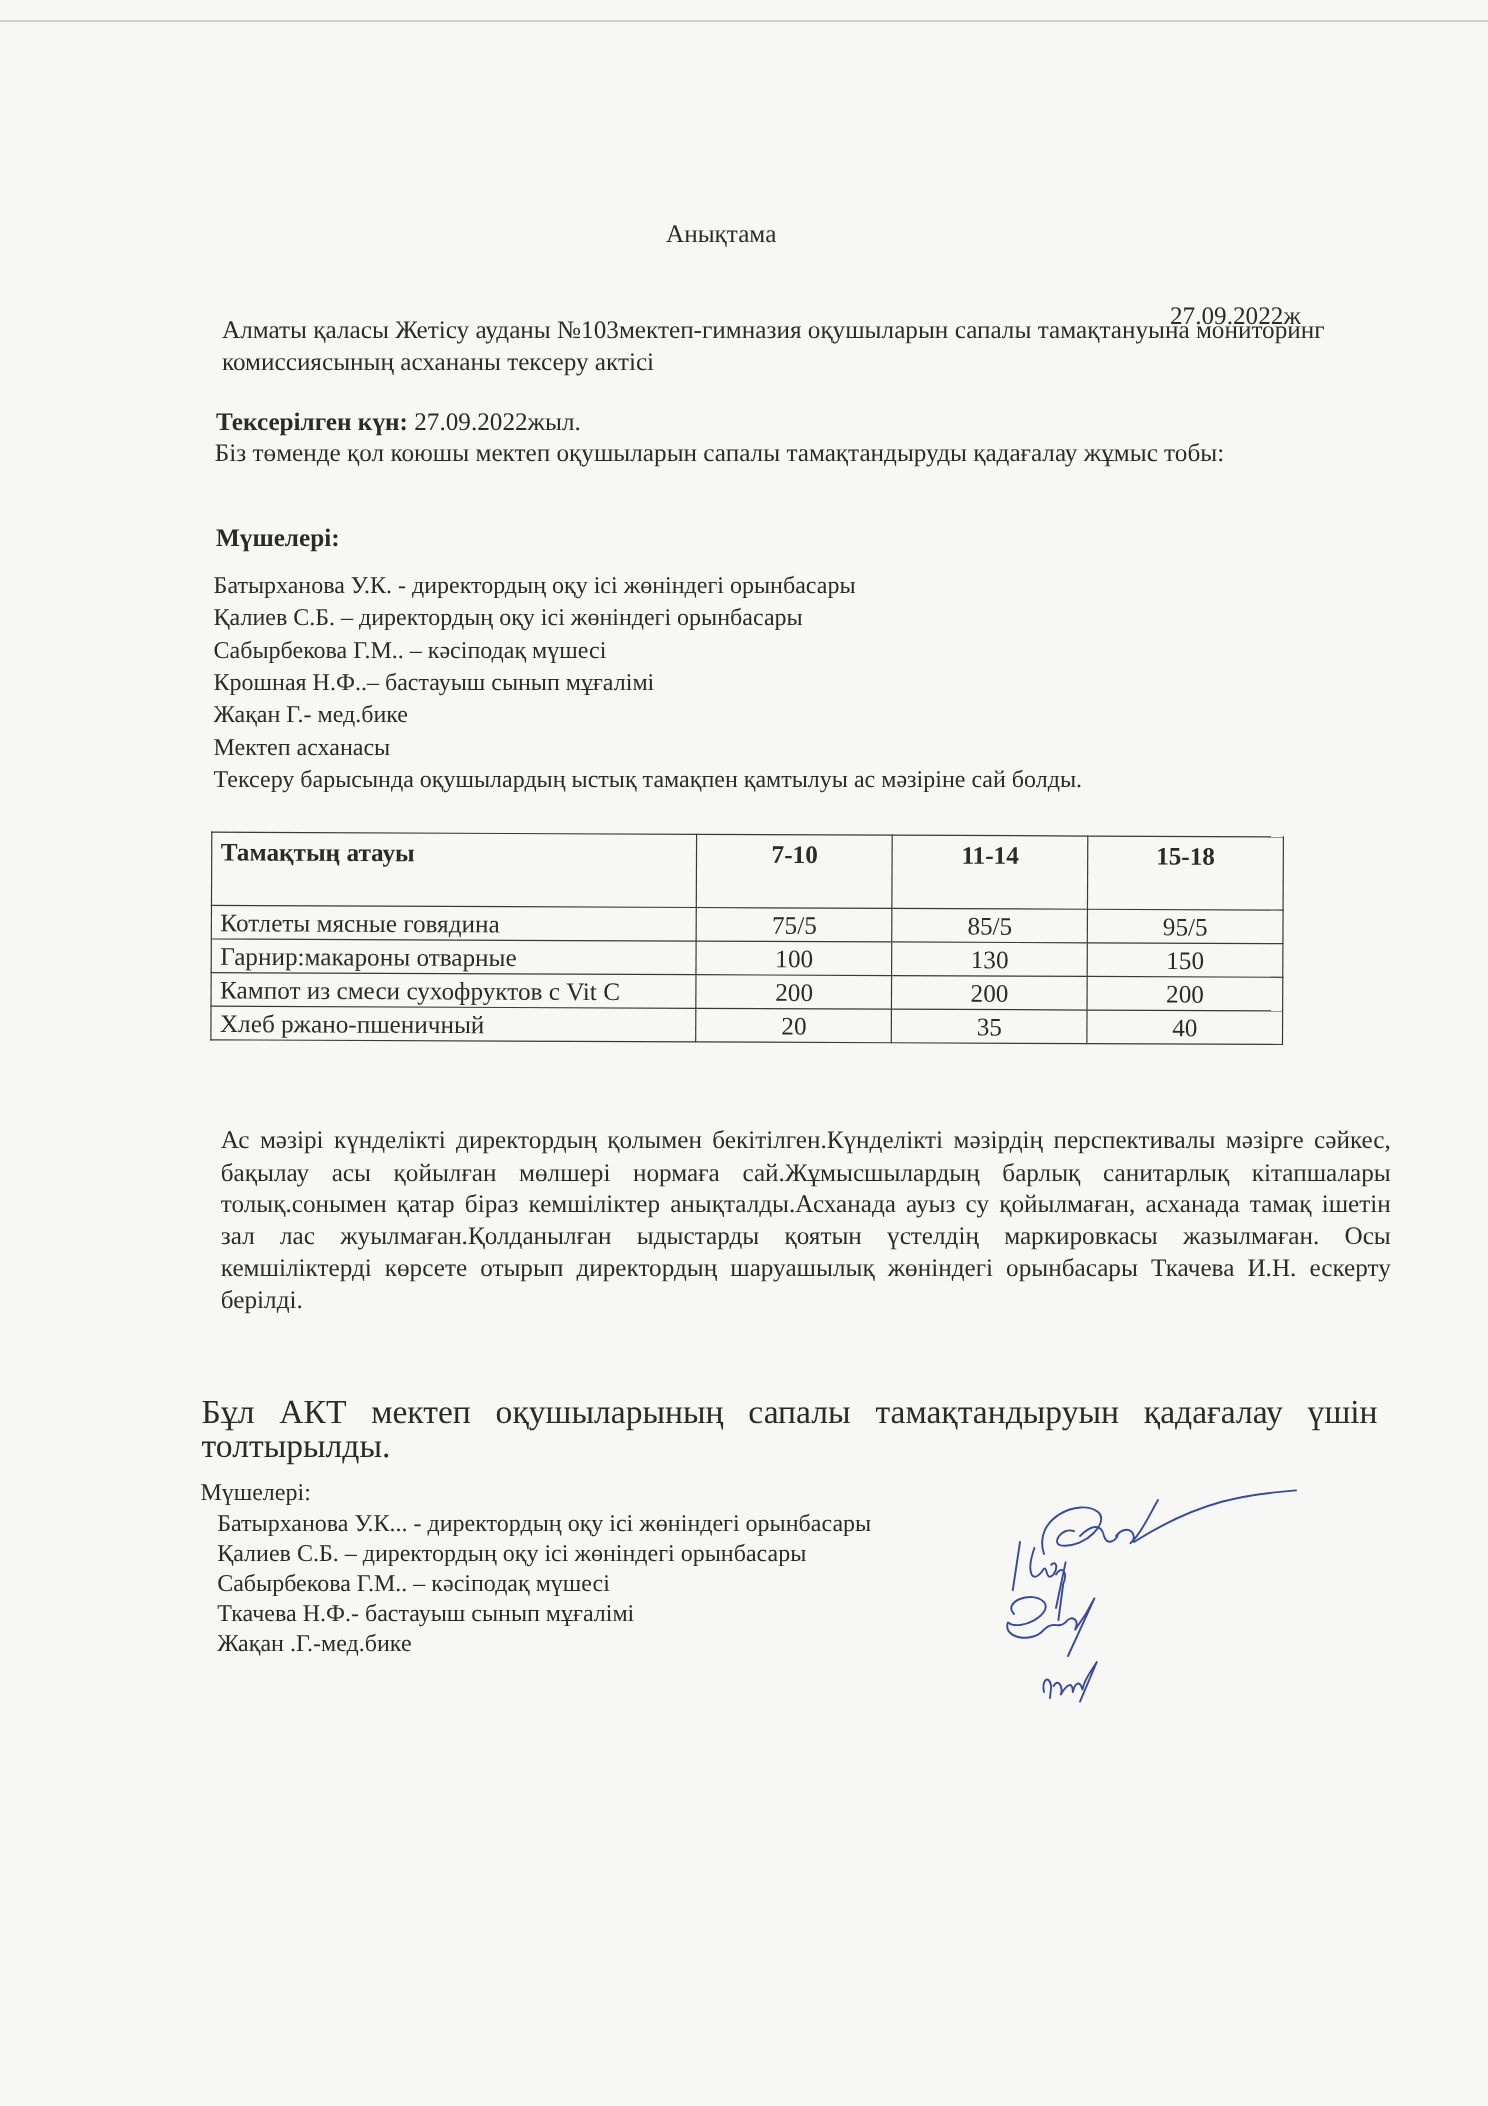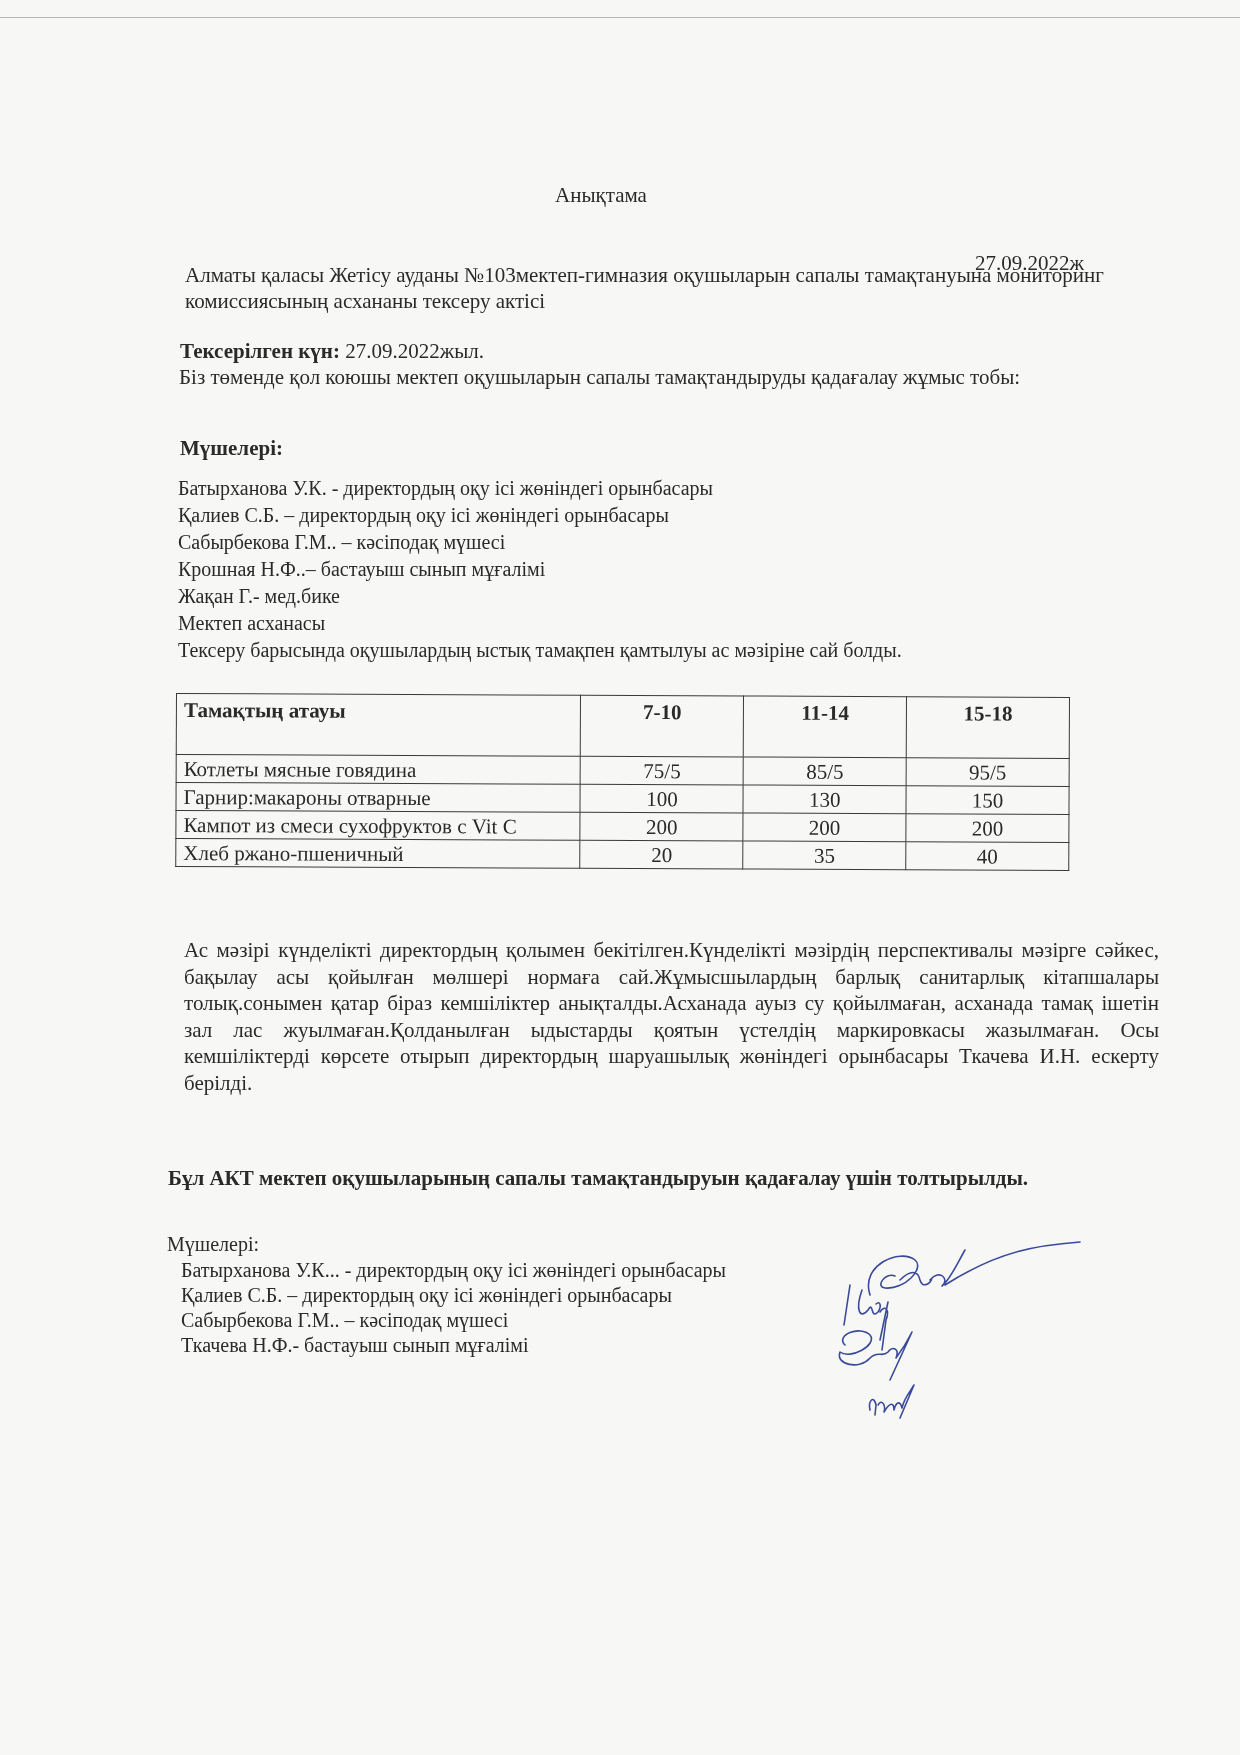--- a/index.html
+++ b/index.html
@@ -41,21 +41,21 @@
       text-align: left;
       padding: 2px 7px 0 7px;
       font-weight: normal;
       line-height: 25px;
     }
     table.menu th { font-weight: bold; height: 56px; padding-top: 4px; }
     table.menu td.name { width: 370px; }
     table.menu td.val, table.menu th.val { width: 140px; text-align: center; }
 
     .para { left: 184px; top: 937px; width: 975px; font-size: 21px; line-height: 26.5px; white-space: normal; text-align: justify; text-align-last: left; }
-    .bold-para { left: 168px; top: 1164px; width: 980px; font-size: 21px; line-height: 28px; font-weight: bold; white-space: normal; text-align: justify; text-align-last: left; }
+    .bold-para { left: 168px; top: 1164px; width: 980px; font-size: 28px; line-height: 28px; font-weight: normal; white-space: normal; text-align: justify; text-align-last: left; }
     .members2-head { left: 167px; top: 1233px; font-size: 20px; }
     .list2 { left: 167px; top: 1258px; font-size: 20px; line-height: 25px; margin-left: 14px; }
     .list2 div { white-space: nowrap; }
 
     .signatures { position: absolute; left: 830px; top: 1240px; width: 260px; height: 190px; }
     .signatures svg { width: 100%; height: 100%; }
   </style>
 </head>
 <body>
 
@@ -119,20 +119,21 @@
 
 <div class="abs para">Ас мәзірі күнделікті директордың қолымен бекітілген.Күнделікті мәзірдің перспективалы мәзірге сәйкес, бақылау асы қойылған мөлшері нормаға сай.Жұмысшылардың барлық санитарлық кітапшалары толық.сонымен қатар  біраз кемшіліктер анықталды.Асханада ауыз су қойылмаған, асханада тамақ ішетін зал лас жуылмаған.Қолданылған ыдыстарды қоятын үстелдің маркировкасы жазылмаған. Осы кемшіліктерді көрсете отырып директордың шаруашылық жөніндегі орынбасары Ткачева И.Н. ескерту берілді.</div>
 
 <div class="abs bold-para">Бұл АКТ мектеп оқушыларының сапалы тамақтандыруын қадағалау үшін толтырылды.</div>
 <div class="abs members2-head">Мүшелері:</div>
 <div class="abs list2">
   <div>Батырханова У.К... -  директордың оқу ісі жөніндегі орынбасары</div>
   <div>Қалиев С.Б. – директордың оқу ісі жөніндегі орынбасары</div>
   <div>Сабырбекова Г.М.. – кәсіподақ мүшесі</div>
   <div>Ткачева Н.Ф.- бастауыш сынып мұғалімі</div>
+  <div>Жақан .Г.-мед.бике</div>
 </div>
 
 <div class="signatures">
   <svg viewBox="0 0 260 190" fill="none" stroke="#3a4a9a" stroke-width="1.6" stroke-linecap="round" stroke-linejoin="round">
     <g>
       <path d="M40 55 C 30 25, 70 8, 85 20 C 95 28, 75 50, 55 48 C 45 47, 55 32, 65 36 M70 40 C 80 30, 88 30, 90 40 C 92 48, 100 45, 102 38 M100 40 C 110 28, 120 40, 112 46 C 120 40, 128 22, 135 10 M115 45 C 170 10, 210 5, 250 2"></path>
     </g>
     <g>
       <path d="M20 45 L 14 85 M32 50 C 25 70, 30 80, 38 70 C 44 60, 40 80, 48 72 C 52 66, 50 60, 46 64 M50 72 C 55 64, 60 70, 56 80 L 52 110 M58 62 L 50 100"></path>
     </g>

